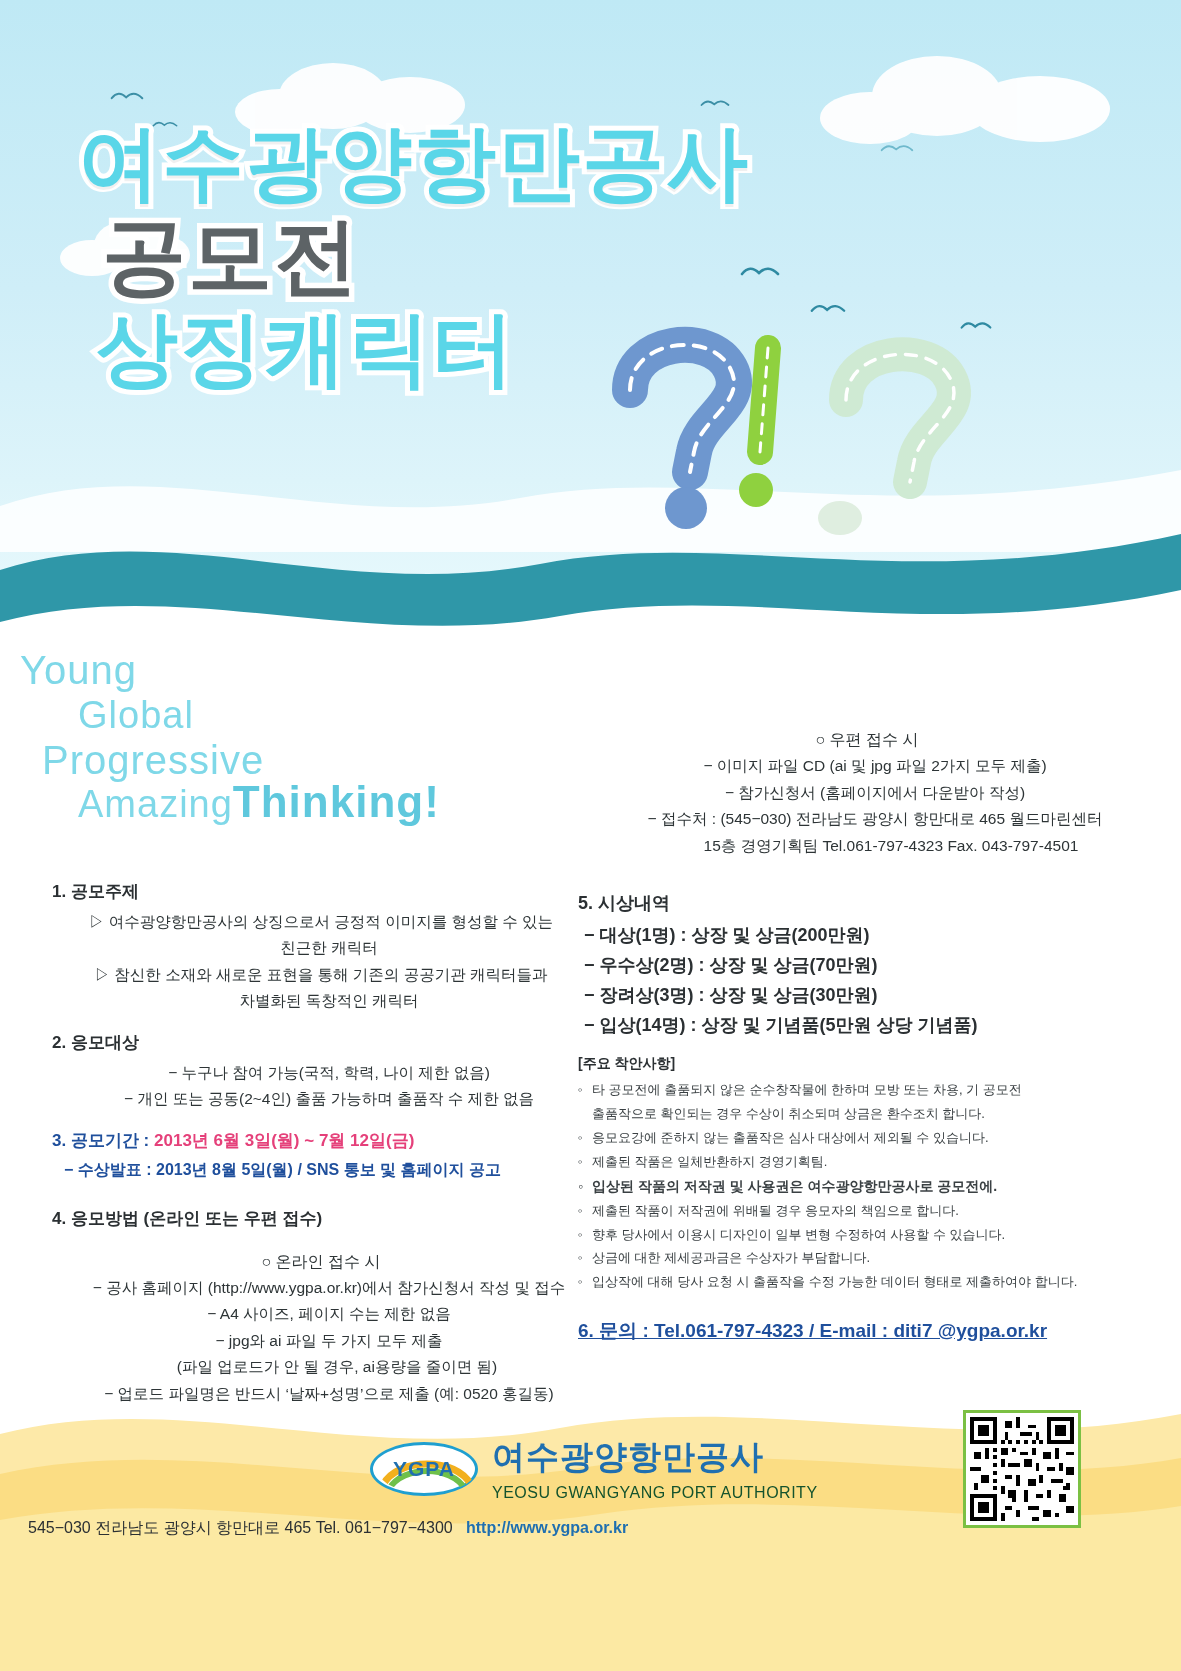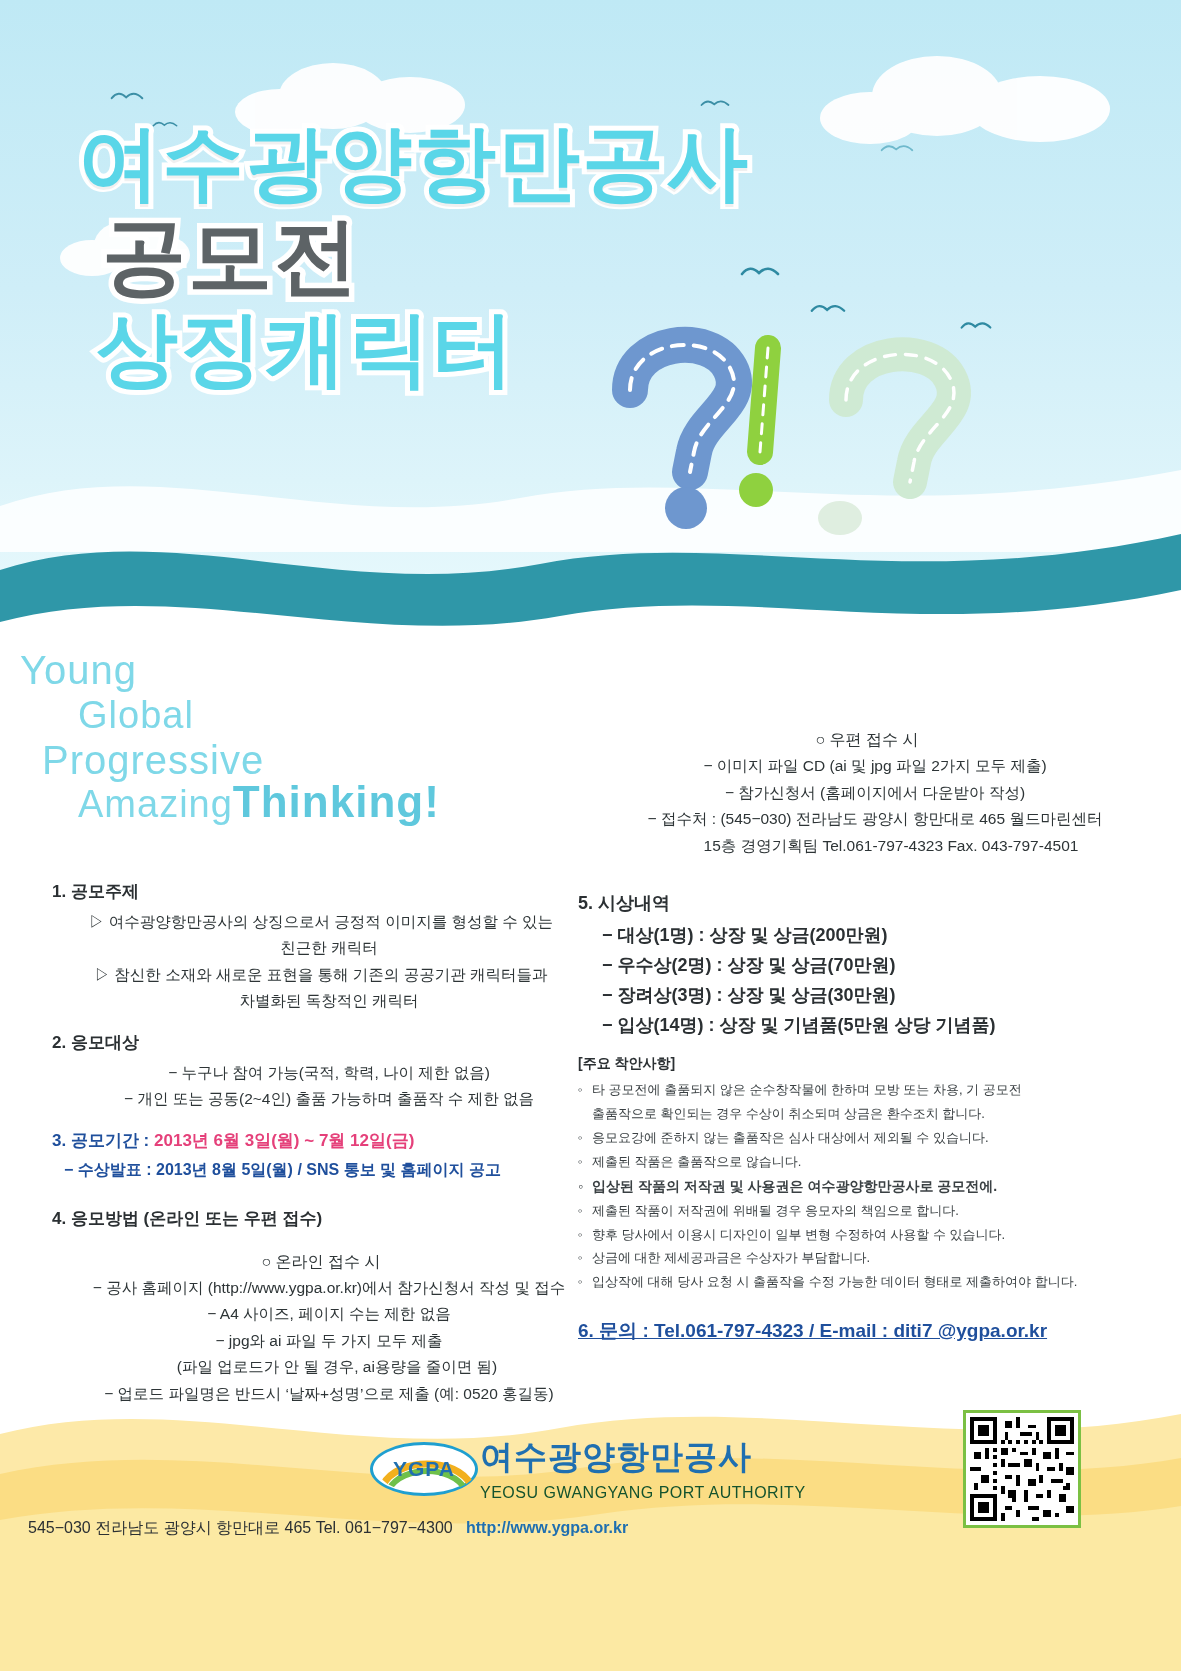--- a/index.html
+++ b/index.html
@@ -79,35 +79,35 @@
   .li { font-size:15.5px; line-height:1.45; color:#2d3436; margin-bottom:4px; padding-left:18px; position:relative;text-align:center; }
   .li.ind { padding-left:34px; }
   .li.ind2 { padding-left:50px; }
 
   .pink { color:#e5407a; font-weight:bold; }
   .blue { color:#1f4f9c; font-weight:bold; }
 
   .date-line { font-size:17px; font-weight:bold; color:#e5407a; }
   .date-line2 { font-size:16px; font-weight:bold; color:#1f4f9c; margin-top:8px; padding-left:12px;}
 
-  .award-li { font-size:18px; font-weight:bold; color:#2b3033; margin:6px 0 6px 24px; }
+  .award-li { font-size:18px; font-weight:bold; color:#2b3033; margin:6px 0 6px 6px; }
 
   .notes-title { font-size:14px; font-weight:bold; color:#2b3033; margin:18px 0 8px 0; }
   .note { font-size:13px; line-height:1.45; color:#3a4043; margin-bottom:5px; padding-left:14px; position:relative;}
   .note .dot { position:absolute; left:0; top:0; }
   .note.bold { font-weight:bold; }
 
   .contact { margin-top:26px; font-size:19px; font-weight:bold; color:#1f4f9c; }
   .contact u { text-decoration:underline; }
 
   
   .sand { position:absolute; left:0; top:1388px; width:1181px; height:283px; overflow:hidden; }
   .footer-inner { position:absolute; left:0; top:1388px; width:1181px; height:283px; z-index:9; }
 
-  .logo-row { position:absolute; left:370px; top:47px; display:flex; align-items:center; gap:2px;}
+  .logo-row { position:absolute; left:370px; top:47px; display:flex; align-items:center; gap:14px;}
   .logo-oval {
     width:108px; height:54px; border-radius:50%;
     background:#ffffff; border:3px solid #1f9fd0;
     display:flex; align-items:center; justify-content:center;
     position:relative;
   }
   .logo-oval span { font-size:21px; font-weight:bold; color:#1f6fb0; letter-spacing:1px; z-index:2;}
   .logo-oval .arc { position:absolute; left:6px; top:6px; width:96px; height:42px; border-radius:50%; }
   .logo-kr { font-size:33px; font-weight:bold; color:#1f6fb0; letter-spacing:1px; }
   .logo-en { font-size:16px; font-weight:normal; color:#14532d; letter-spacing:.5px; margin-top:4px;}
@@ -267,21 +267,21 @@
       <div class="award-li">− 우수상(2명) : 상장 및 상금(70만원)</div>
       <div class="award-li">− 장려상(3명) : 상장 및 상금(30만원)</div>
       <div class="award-li">− 입상(14명) : 상장 및 기념품(5만원 상당 기념품)</div>
     </div>
 
     <div class="sec">
       <div class="notes-title">[주요 착안사항]</div>
       <div class="note"><span class="dot">◦</span><span>타 공모전에 출품되지 않은 순수창작물에 한하며 모방 또는 차용, 기 공모전</span></div>
       <div class="note" style="padding-left:14px;"><span>출품작으로 확인되는 경우 수상이 취소되며 상금은 환수조치 합니다.</span></div>
       <div class="note"><span class="dot">◦</span><span>응모요강에 준하지 않는 출품작은 심사 대상에서 제외될 수 있습니다.</span></div>
-      <div class="note"><span class="dot">◦</span><span>제출된 작품은 출품작으로 않습니다.</span></div>
+      <div class="note"><span class="dot">◦</span><span>제출된 작품은 일체반환하지 경영기획팀.</span></div>
       <div class="note bold" style="font-size:14px;"><span class="dot">◦</span><span>입상된 작품의 저작권 및 사용권은 여수광양항만공사로 공모전에.</span></div>
       <div class="note"><span class="dot">◦</span><span>제출된 작품이 저작권에 위배될 경우 응모자의 책임으로 합니다.</span></div>
       <div class="note"><span class="dot">◦</span><span>향후 당사에서 이용시 디자인이 일부 변형 수정하여 사용할 수 있습니다.</span></div>
       <div class="note"><span class="dot">◦</span><span>상금에 대한 제세공과금은 수상자가 부담합니다.</span></div>
       <div class="note"><span class="dot">◦</span><span>입상작에 대해 당사 요청 시 출품작을 수정 가능한 데이터 형태로 제출하여야 합니다.</span></div>
     </div>
 
     <div class="contact">
       <u>6. 문의 : Tel.061-797-4323 / E-mail : diti7 @ygpa.or.kr</u>
     </div>

